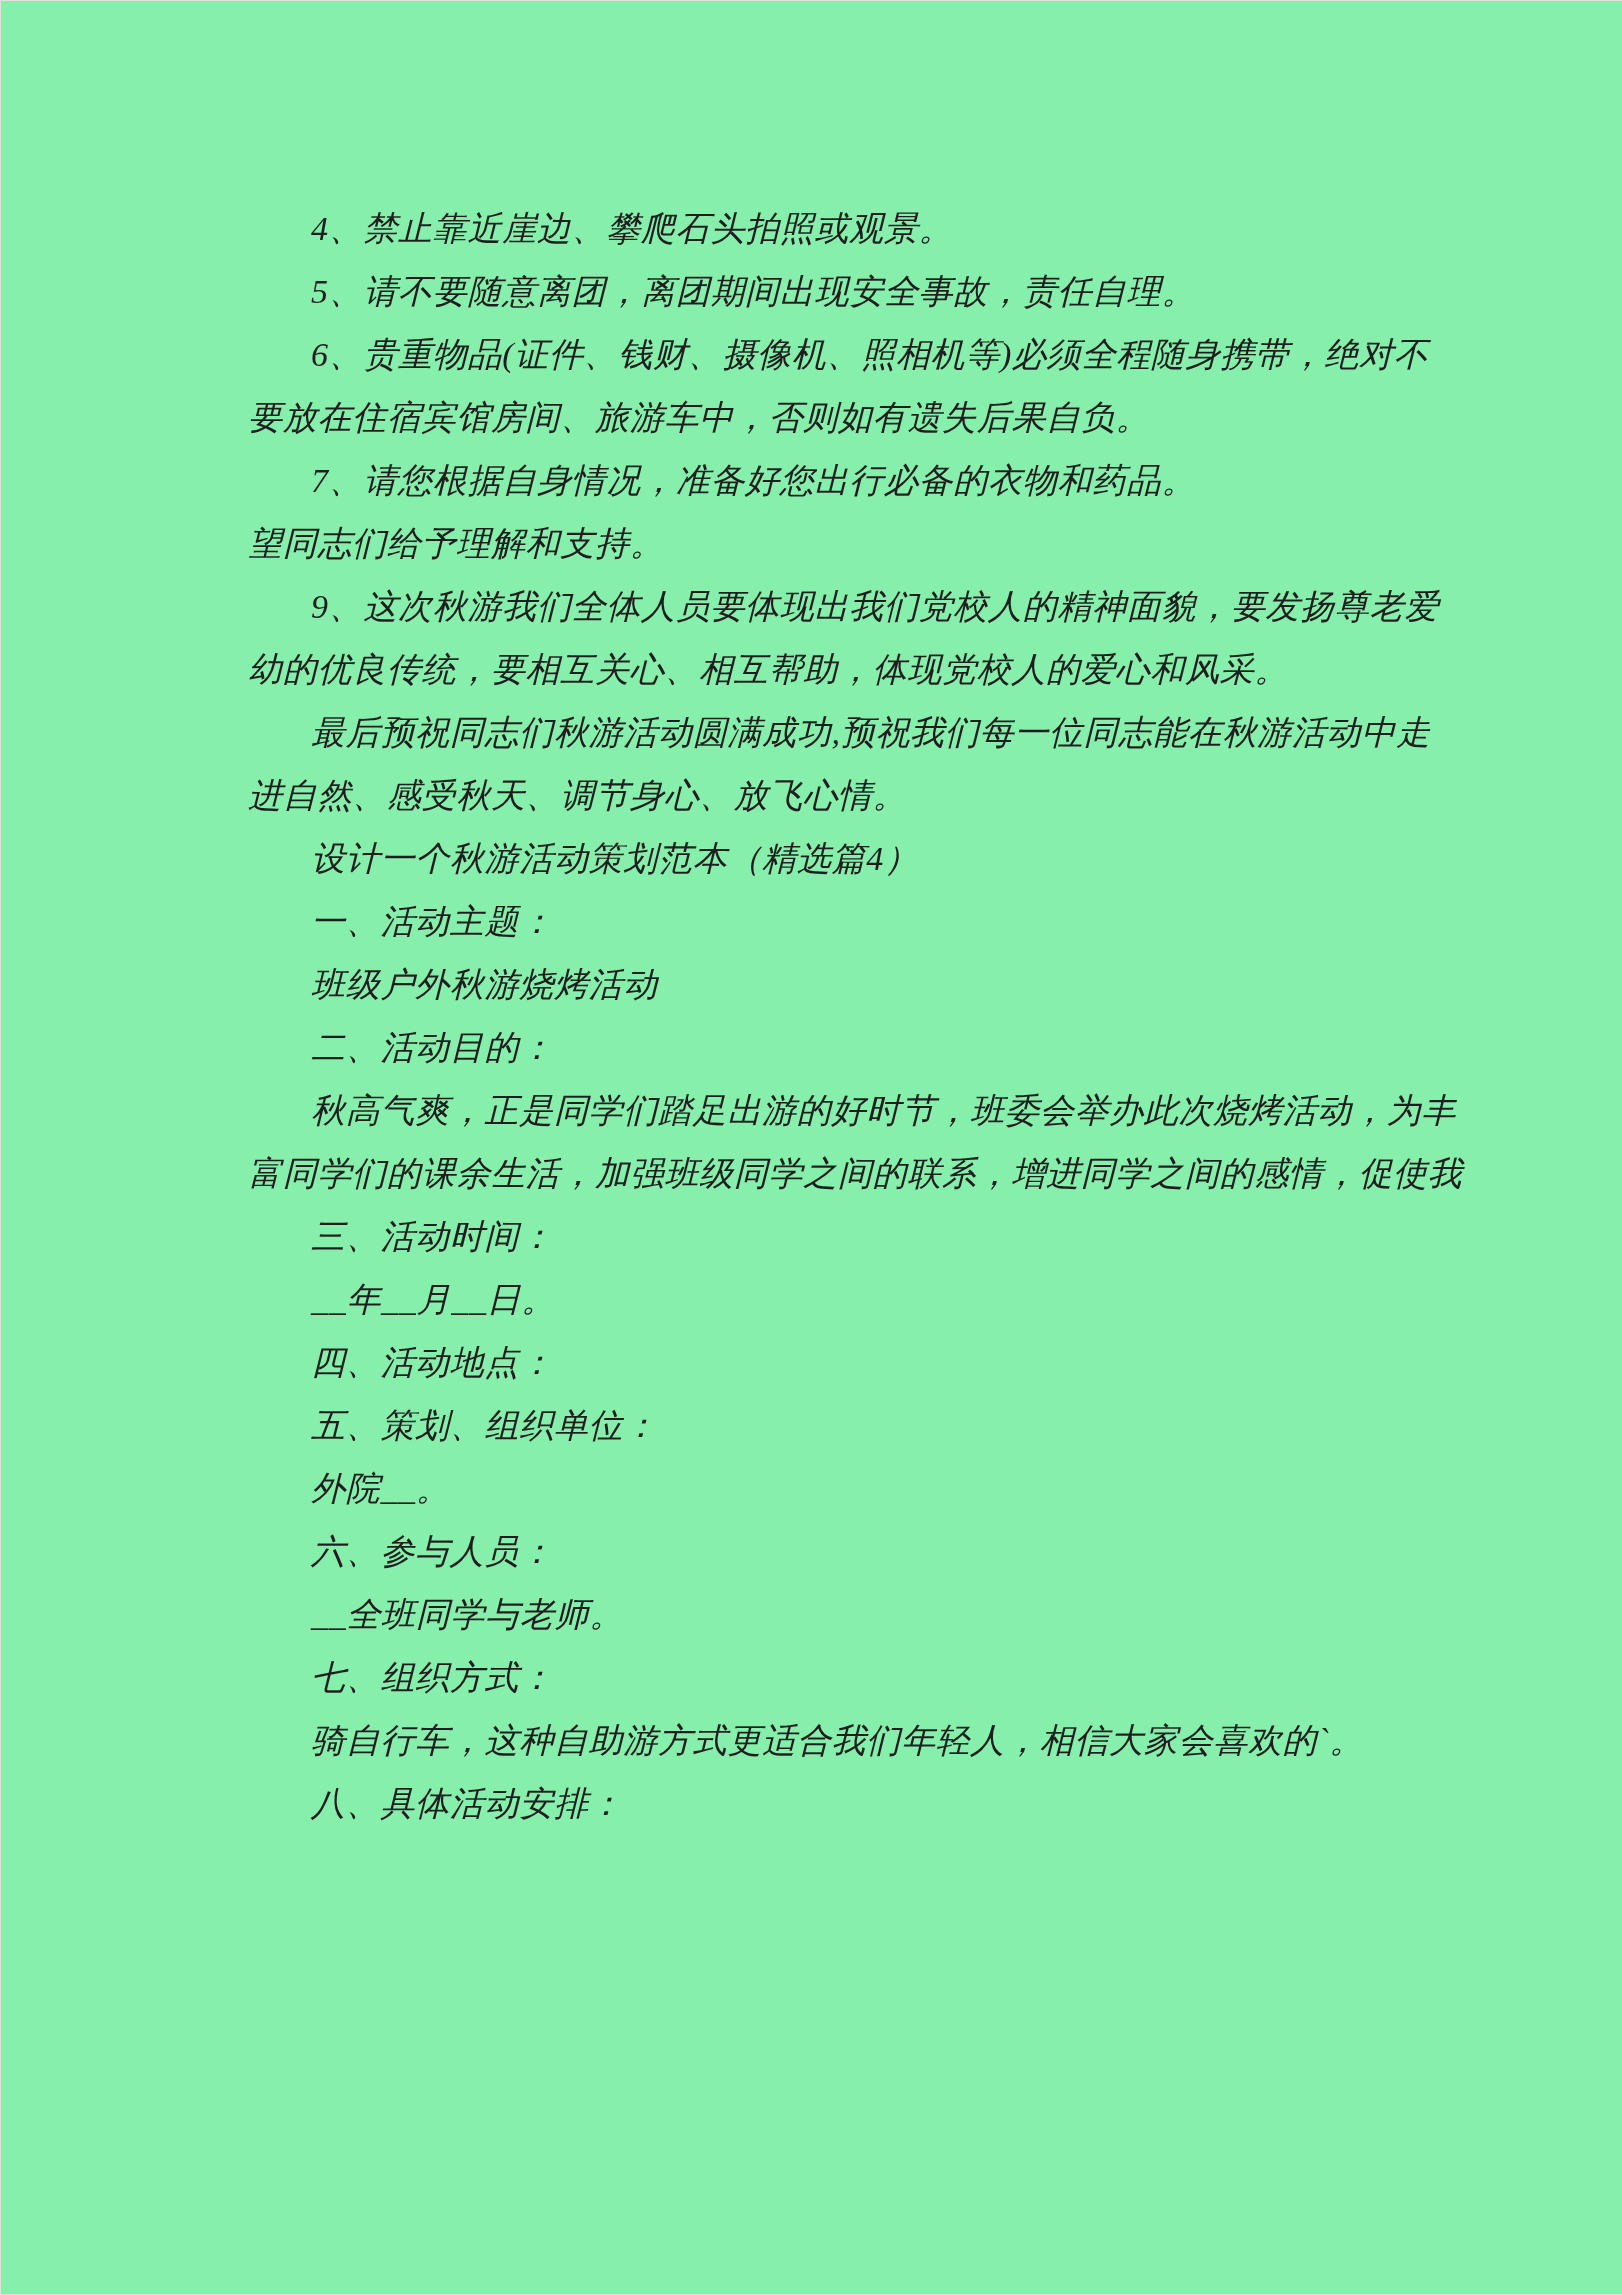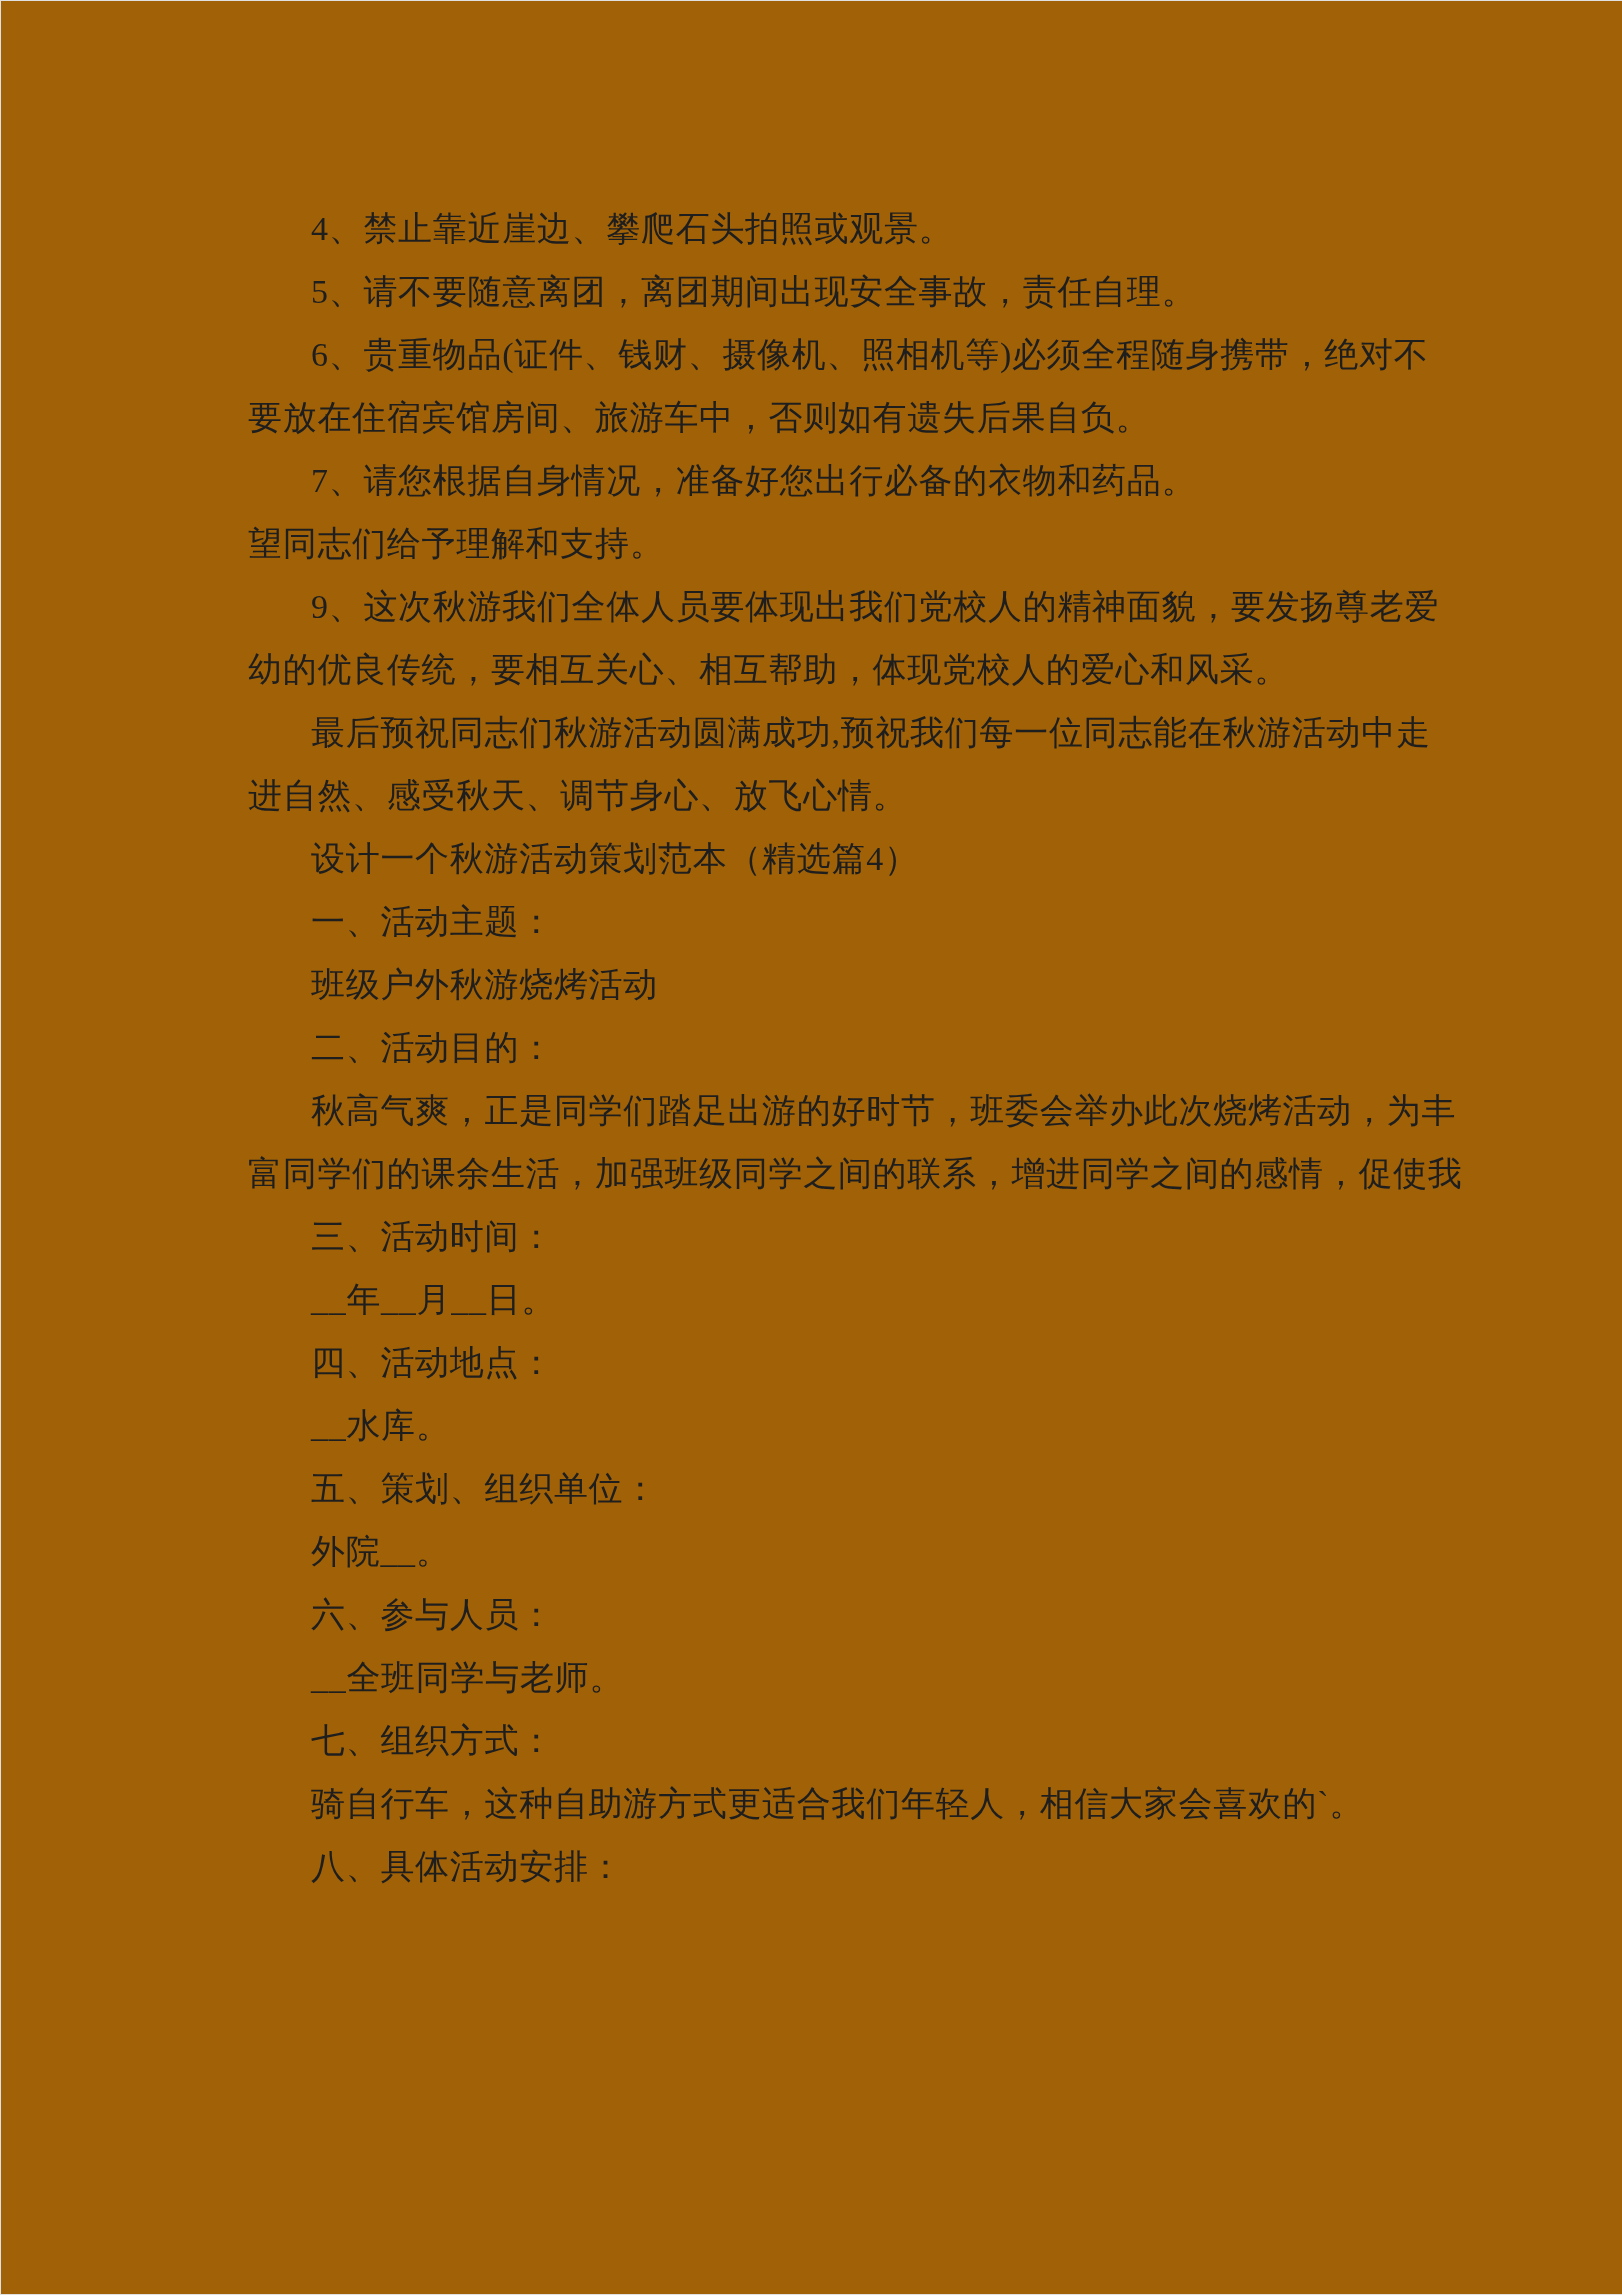--- a/index.html
+++ b/index.html
@@ -4,25 +4,26 @@
 <style>
   html, body {
     margin: 0;
     padding: 0;
     background: #ffffff;
   }
   .page {
     position: relative;
     width: 1623px;
     height: 2295px;
-    background: #a16207;
+    background: #86efac;
     box-sizing: border-box;
     border: 0.7px solid #e0e0e0;
     overflow: hidden;
     font-family: "Liberation Serif", "DejaVu Serif", serif;
+    font-style: italic;
   }
   .doc-body {
     position: absolute;
     left: 247px;
     top: 196px;
     width: 1171px;
   }
   .line {
     height: 63px;
     line-height: 63px;
@@ -52,21 +53,20 @@
     <div class="line">进自然、感受秋天、调节身心、放飞心情。</div>
     <div class="line indent">设计一个秋游活动策划范本（精选篇4）</div>
     <div class="line indent">一、活动主题：</div>
     <div class="line indent">班级户外秋游烧烤活动</div>
     <div class="line indent">二、活动目的：</div>
     <div class="line indent">秋高气爽，正是同学们踏足出游的好时节，班委会举办此次烧烤活动，为丰</div>
     <div class="line">富同学们的课余生活，加强班级同学之间的联系，增进同学之间的感情，促使我</div>
     <div class="line indent">三、活动时间：</div>
     <div class="line indent">__年__月__日。</div>
     <div class="line indent">四、活动地点：</div>
-    <div class="line indent">__水库。</div>
     <div class="line indent">五、策划、组织单位：</div>
     <div class="line indent">外院__。</div>
     <div class="line indent">六、参与人员：</div>
     <div class="line indent">__全班同学与老师。</div>
     <div class="line indent">七、组织方式：</div>
     <div class="line indent">骑自行车，这种自助游方式更适合我们年轻人，相信大家会喜欢的`。</div>
     <div class="line indent">八、具体活动安排：</div>
   </div>
 </div>
 

